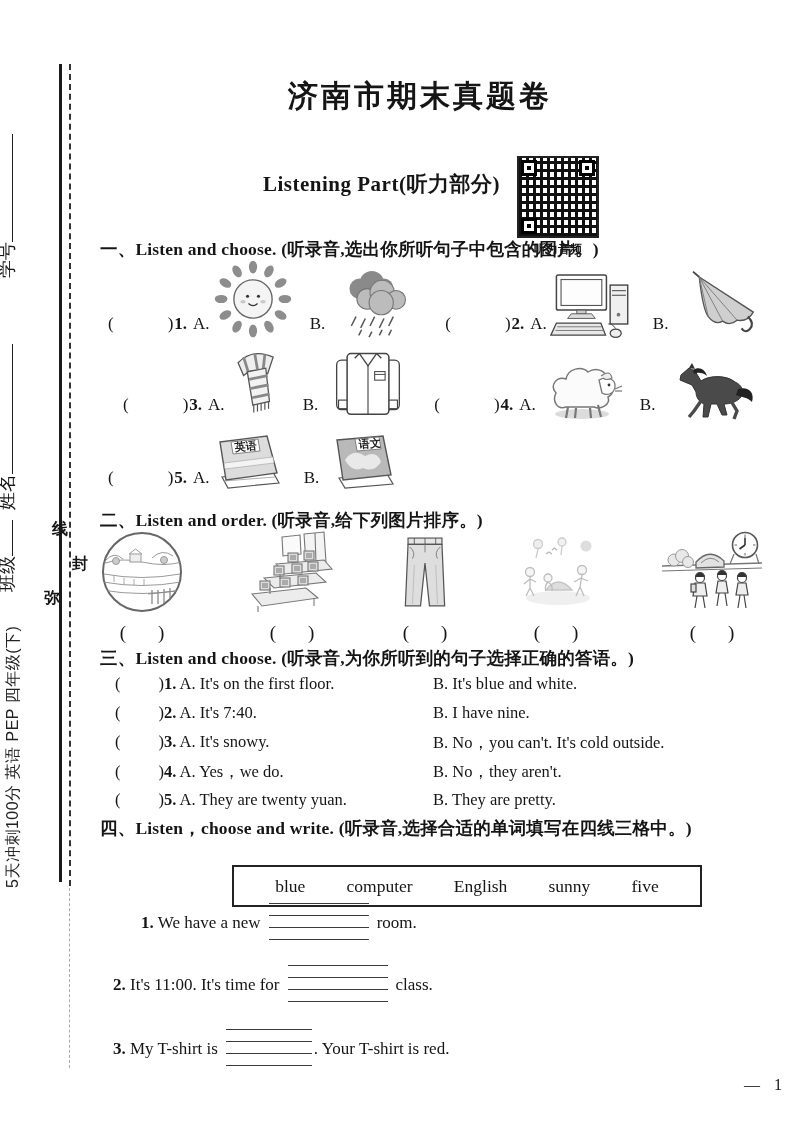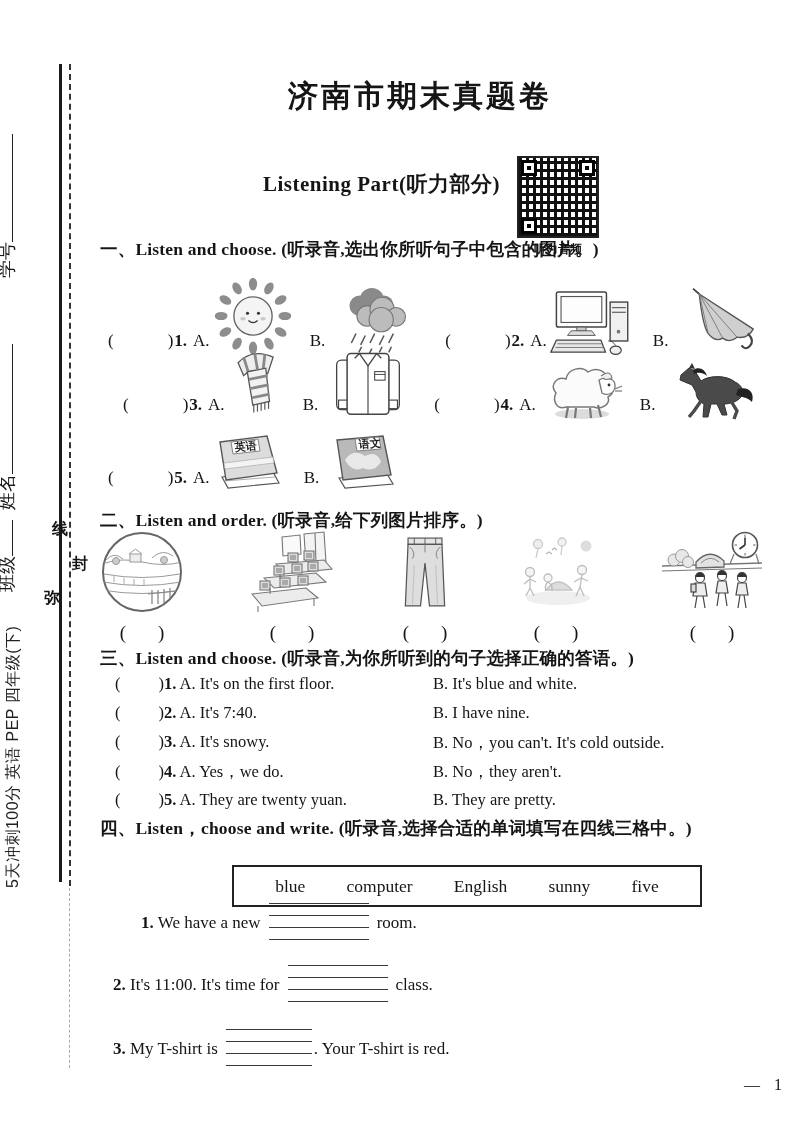--- a/index.html
+++ b/index.html
@@ -87,21 +87,21 @@
   <div class="abs lp-title">Listening Part(听力部分)</div>
   <div class="abs qr">
     <div class="f f1"></div>
     <div class="f f2"></div>
     <div class="f f3"></div>
   </div>
   <div class="abs qr-cap">听力音频</div>
 
   <div class="abs sec-h" style="left:100px;top:237px;">一、Listen and choose. (听录音,选出你所听句子中包含的图片。)</div>
 
-  <div class="abs qrow" style="left:108px;top:275px;">
+  <div class="abs qrow" style="left:108px;top:258px;">
     <span class="qlabel"><span>(</span><span class="pgap"></span><span>)</span><b>1.</b><span class="alab">A.</span></span>
     <span class="img">
       <svg width="82" height="82" viewBox="0 0 90 90">
         <g fill="#8d8d8d">
           <ellipse cx="45" cy="10" rx="4.5" ry="7"></ellipse>
             <ellipse cx="45" cy="10" rx="4.5" ry="7" transform="rotate(30 45 45)"></ellipse>
           <ellipse cx="45" cy="10" rx="4.5" ry="7" transform="rotate(60 45 45)"></ellipse>
             <ellipse cx="45" cy="10" rx="4.5" ry="7" transform="rotate(90 45 45)"></ellipse>
           <ellipse cx="45" cy="10" rx="4.5" ry="7" transform="rotate(120 45 45)"></ellipse>
             <ellipse cx="45" cy="10" rx="4.5" ry="7" transform="rotate(150 45 45)"></ellipse>

